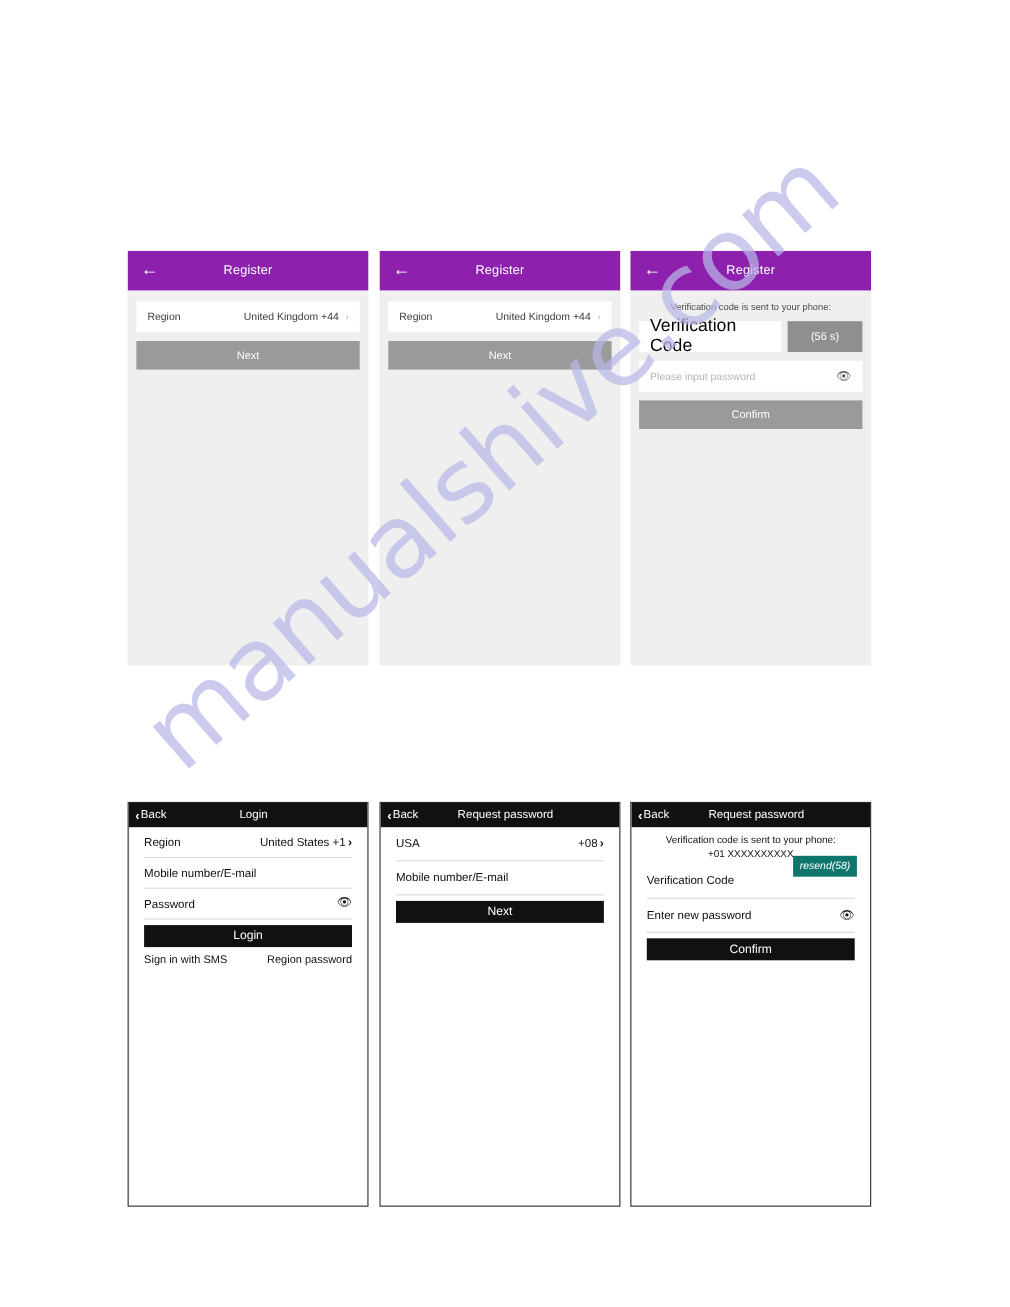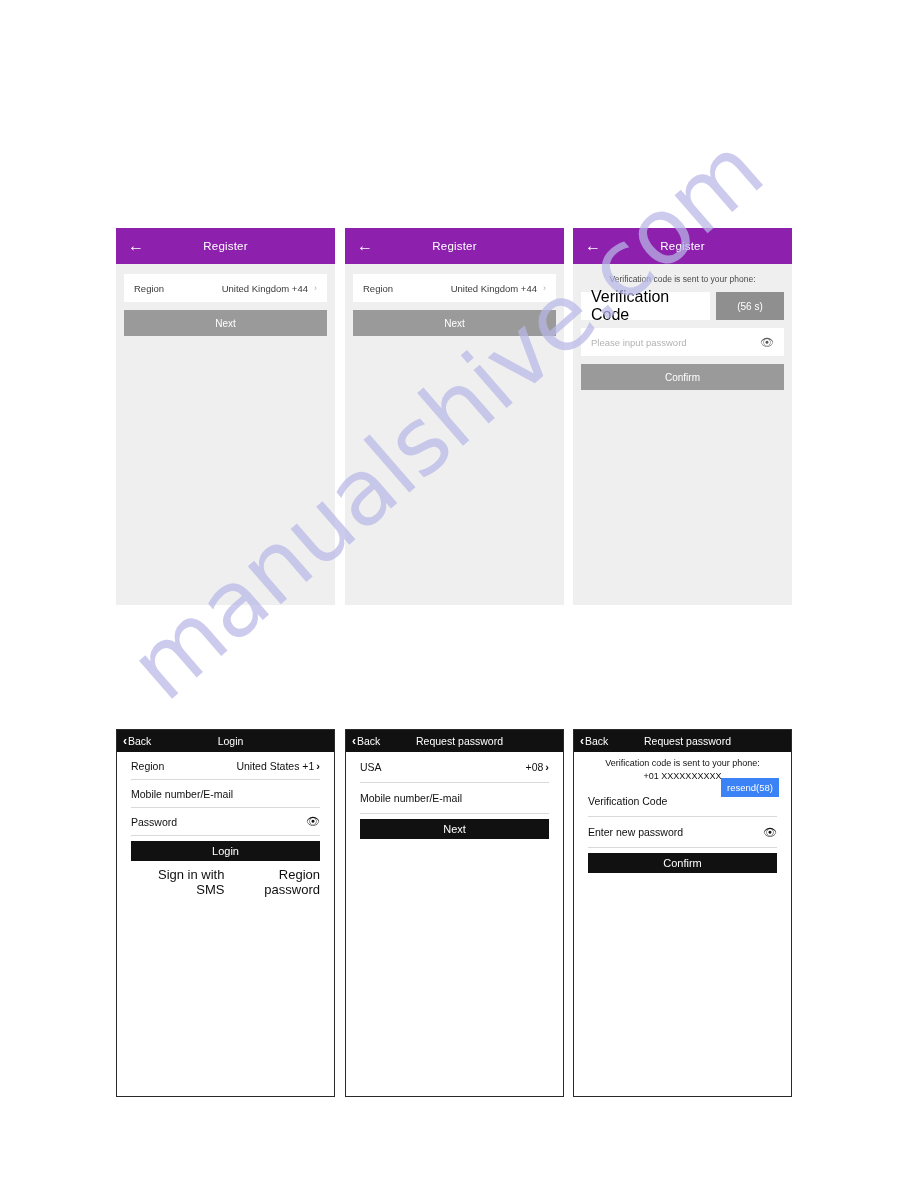--- a/index.html
+++ b/index.html
@@ -256,41 +256,42 @@
     color: #ffffff;
     font-size: 11px;
     box-sizing: border-box;
   }
   .links-row {
     display: flex;
     justify-content: space-between;
     padding-top: 6px;
   }
   .links-row a {
-    font-size: 13px;
+    font-size: 10px;
     color: #0f0f0f;
     text-decoration: none;
     text-align: right;
   }
   .d-hint {
     text-align: center;
     font-size: 9px;
     color: #111111;
     line-height: 1.35;
     padding-top: 5px;
   }
   .resend-badge {
     position: absolute;
     right: -2px;
     top: -8px;
-    background: #3b82f6;
+    background: #0f766e;
     color: #ffffff;
     font-size: 9.5px;
     padding: 4px 6px;
     box-sizing: border-box;
+    font-style: italic;
   }
 </style>
 </head>
 <body>
 
 <div id="watermark">
   <div class="wm-text">manualshive.com</div>
 </div>
 
 <div class="phone light" style="left:116px; top:228px; width:219px; height:377px;">

